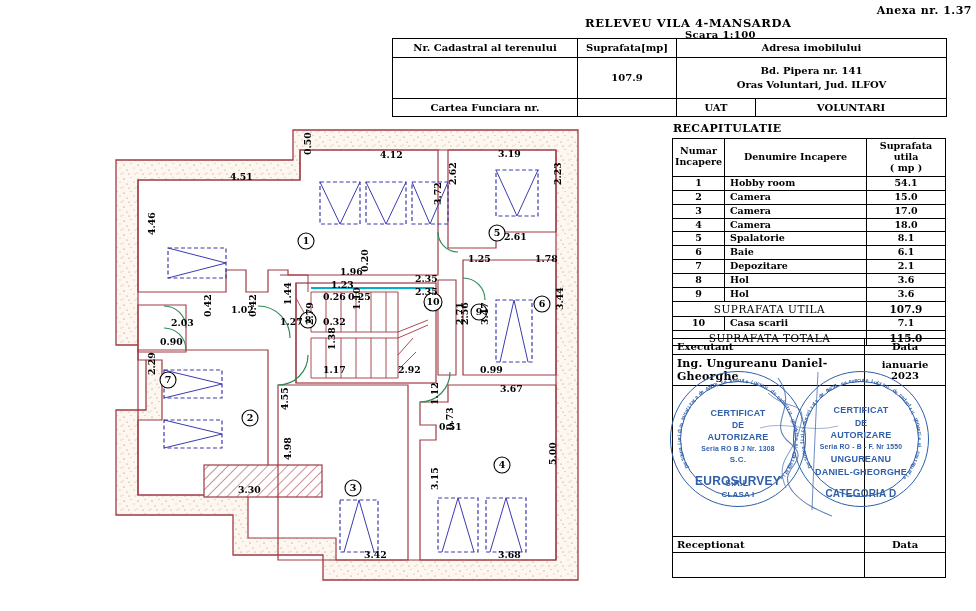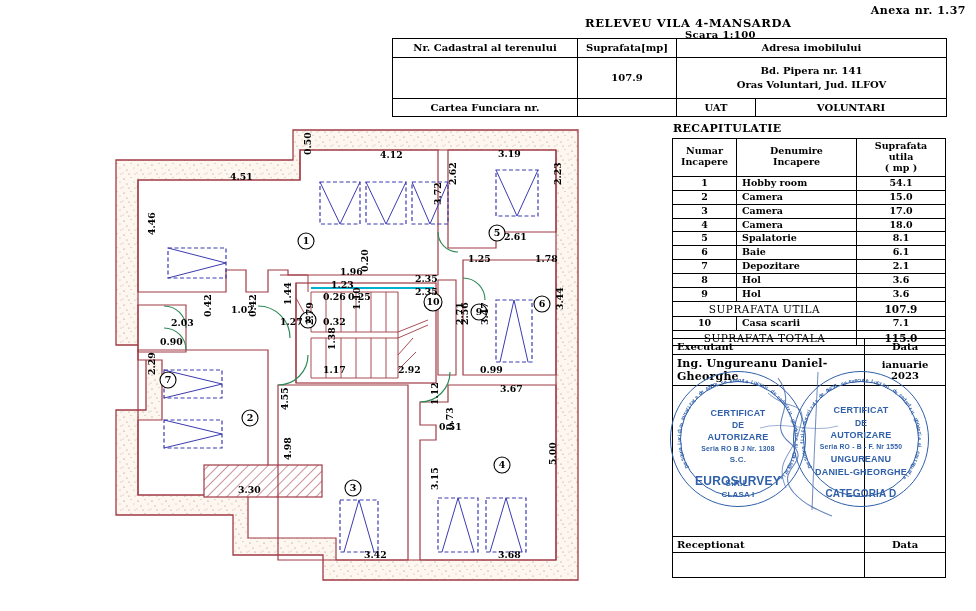--- a/index.html
+++ b/index.html
@@ -20,21 +20,21 @@
   #hdr-table .outer{border-width:1.6px;}
 
   
   .recap-title{font-family:"DejaVu Serif",serif;font-size:11px;font-weight:bold;letter-spacing:.4px;}
   #recap{position:absolute;left:672px;top:138px;width:274px;border-collapse:collapse;
          font-size:9.5px;font-weight:bold;font-family:"DejaVu Serif",serif;}
   #recap td,#recap th{border:1px solid #000;padding:1px 3px;line-height:1.15;}
   #recap .num{width:40px;text-align:center;}
   #recap .den{text-align:left;padding-left:5px;}
   #recap .sup{width:72px;text-align:center;}
-  #recap .hd{text-align:center;font-weight:bold;padding:2px 8px;}
+  #recap .hd{text-align:center;font-weight:bold;padding:2px 2px;}
   #recap .tot{text-align:center;font-weight:normal;font-size:10.5px;letter-spacing:.5px;}
   #recap .totval{text-align:center;font-size:10.5px;}
   #recap tr.thick td{border-top:1.6px solid #000;}
 
   #exec{position:absolute;left:672px;top:338px;width:274px;border-collapse:collapse;
         font-size:10px;font-weight:bold;font-family:"DejaVu Serif",serif;}
   #exec td{border:1px solid #000;padding:2px 4px;}
   #exec .lbl{text-align:left;}
   #exec .dta{width:72px;text-align:center;}
   #exec .name{font-size:11px;letter-spacing:.2px;}
@@ -50,21 +50,21 @@
 
   
   #plan{position:absolute;left:58px;top:120px;width:600px;height:470px;}
   #plan svg{display:block;}
 
   
 </style>
 </head>
 <body>
 
-<div class="t anexa abs" style="right:10px;top:4px;">Anexa nr. 1.37</div>
+<div class="t anexa abs" style="right:4px;top:4px;">Anexa nr. 1.37</div>
 
 <div class="t title abs" style="left:585px;top:16px;">RELEVEU VILA 4-MANSARDA</div>
 
 <div class="t scara abs" style="left:637px;top:29px;margin-left:48px;">Scara 1:100</div>
 
 <table id="hdr-table">
   <tbody>
       <tr>
     <td class="outer" style="width:178px;">Nr. Cadastral al terenului</td>
     <td class="outer" style="width:92px;">Suprafata[mp]</td>

